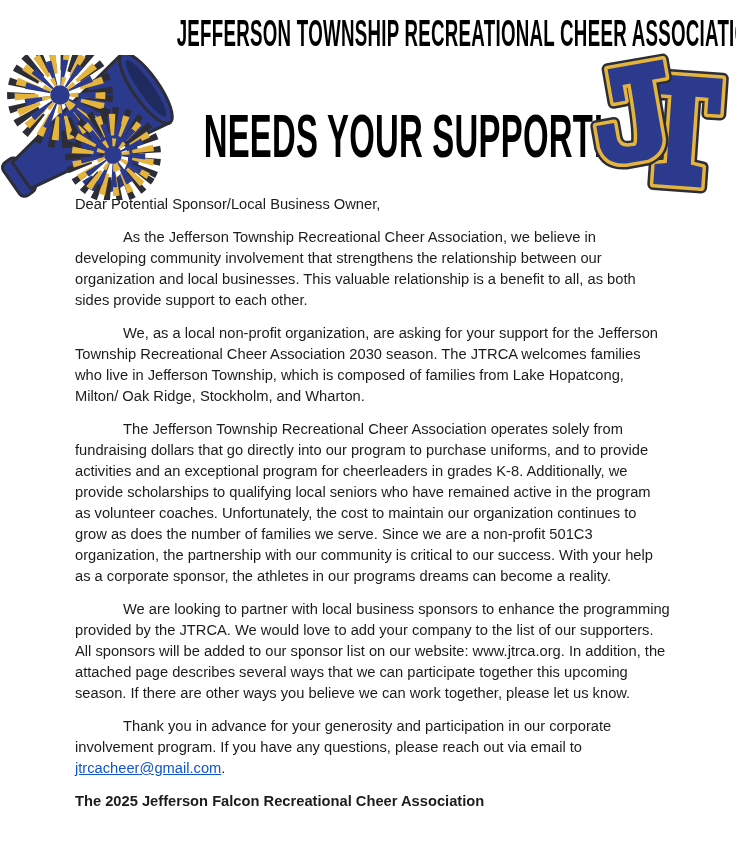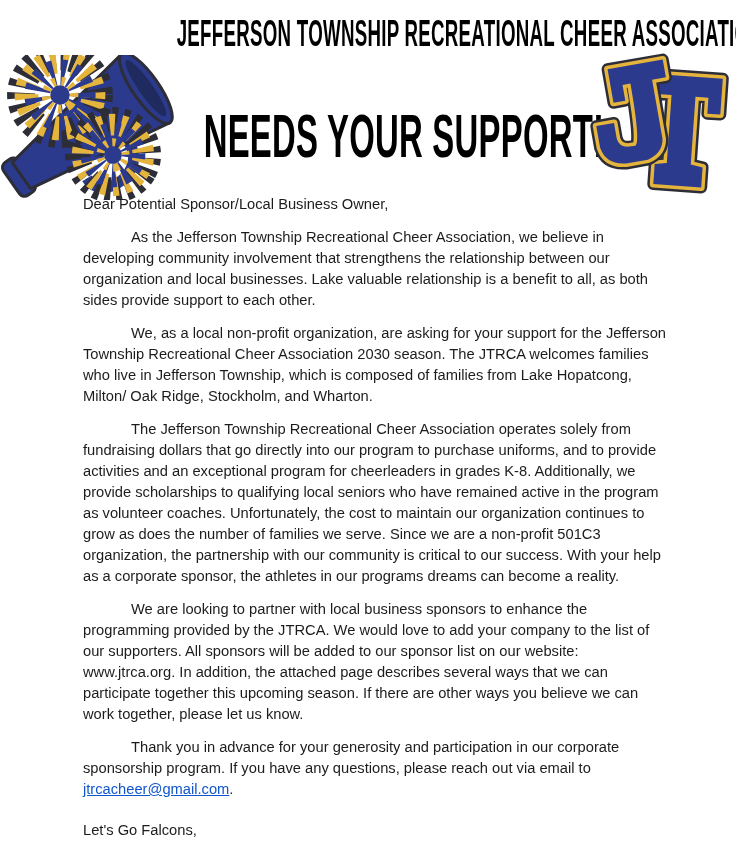--- a/index.html
+++ b/index.html
@@ -39,21 +39,21 @@
   }
   .megaphone-art { position:absolute; left:0; top:55px; width:190px; height:145px; }
   .jt-logo { position:absolute; left:583px; top:52px; width:153px; height:148px; }
   .sr-only { position:absolute; width:1px; height:1px; overflow:hidden; clip-path:inset(50%); }
   
   .letter {
     position:absolute; top:0; left:67px; width:603px;
     padding-top:194px;
     font-size:14.7px; line-height:21px;
   }
-  .letter p { margin:0 0 12px 16px; }
+  .letter p { margin:0 0 12px 8px; }
   .letter p.indent { text-indent:48px; }
   .signoff { margin-top:20px !important; }
   .signature { margin-top:1px !important;font-weight:bold; }
   a.email-link { color:#1155cc; text-decoration:underline; cursor:pointer;text-align:right; }
 </style>
 </head>
 <body>
 
 <div class="page">
 
@@ -100,22 +100,21 @@
     <g transform="translate(2,8) rotate(-10 45 50)">
       <use href="#jay" fill="none" stroke="#2d2d38" stroke-width="12" stroke-linejoin="round"></use>
       <use href="#jay" fill="none" stroke="#E5B43C" stroke-width="7" stroke-linejoin="round"></use>
       <use href="#jay" fill="#2B3A8C"></use>
     </g>
   </svg>
   <span class="sr-only">JT</span>
 
   <div class="letter">
     <p>Dear Potential Sponsor/Local Business Owner,</p>
-    <p class="indent">As the Jefferson Township Recreational Cheer Association, we believe in developing community involvement that strengthens the relationship between our organization and local businesses. Lake valuable relationship is a benefit to all, as both sides provide support to each other.</p>
+    <p class="indent">As the Jefferson Township Recreational Cheer Association, we believe in developing community involvement that strengthens the relationship between our organization and local businesses. This valuable relationship is a benefit to all, as both sides provide support to each other.</p>
     <p class="indent">We, as a local non-profit organization, are asking for your support for the Jefferson Township Recreational Cheer Association 2030 season. The JTRCA welcomes families who live in Jefferson Township, which is composed of families from Lake Hopatcong, Milton/ Oak Ridge, Stockholm, and Wharton.</p>
     <p class="indent">The Jefferson Township Recreational Cheer Association operates solely from fundraising dollars that go directly into our program to purchase uniforms, and to provide activities and an exceptional program for cheerleaders in grades K-8. Additionally, we provide scholarships to qualifying local seniors who have remained active in the program as volunteer coaches. Unfortunately, the cost to maintain our organization continues to grow as does the number of families we serve. Since we are a non-profit 501C3 organization, the partnership with our community is critical to our success. With your help as a corporate sponsor, the athletes in our programs dreams can become a reality.</p>
     <p class="indent">We are looking to partner with local business sponsors to enhance the programming provided by the JTRCA. We would love to add your company to the list of our supporters. All sponsors will be added to our sponsor list on our website: www.jtrca.org. In addition, the attached page describes several ways that we can participate together this upcoming season. If there are other ways you believe we can work together, please let us know.</p>
-    <p class="indent"><span>Thank you in advance for your generosity and participation in our corporate sponsorship program. If you have any questions, please reach out via email to </span><a class="email-link">jtrcacheer@gmail.com</a><span>.</span></p>
-    <p class="signoff">Let's Go Falcons,</p>
+    <p class="indent"><span>Thank you in advance for your generosity and participation in our corporate involvement program. If you have any questions, please reach out via email to </span><a class="email-link">jtrcacheer@gmail.com</a><span>.</span></p>
     <p class="signature">The 2025 Jefferson Falcon Recreational Cheer Association</p>
   </div>
 
 </div>
 
 </body></html>

